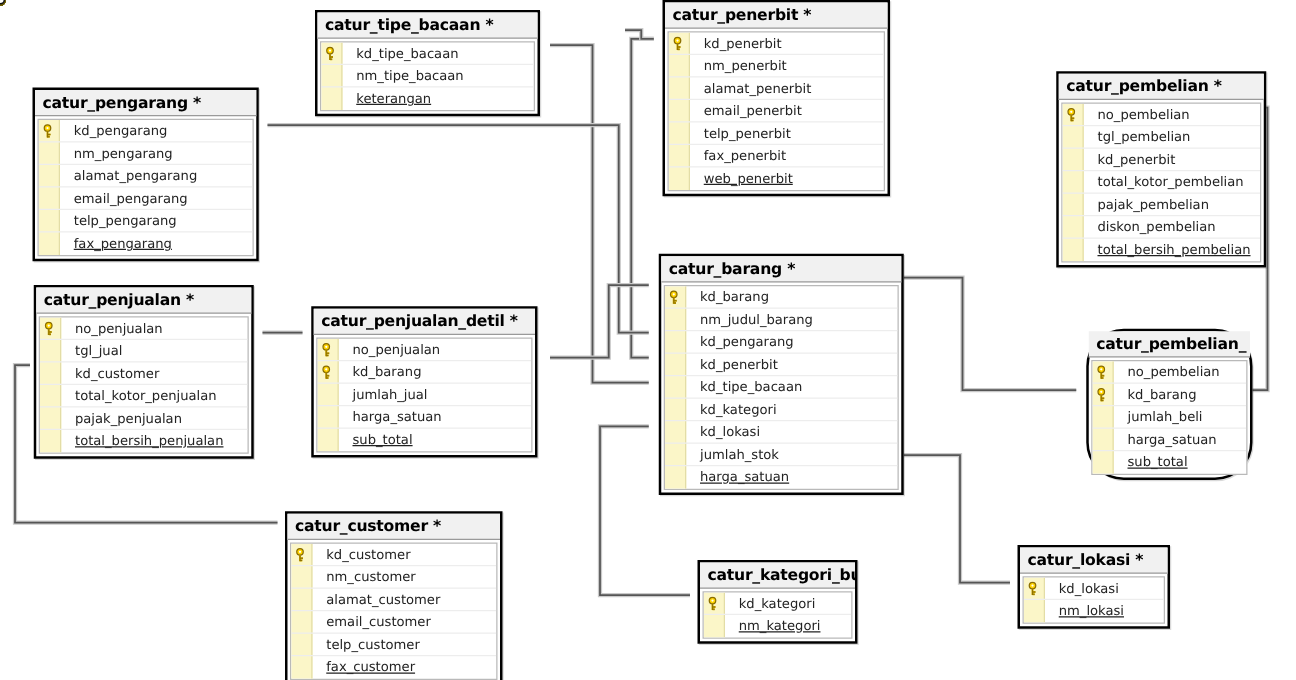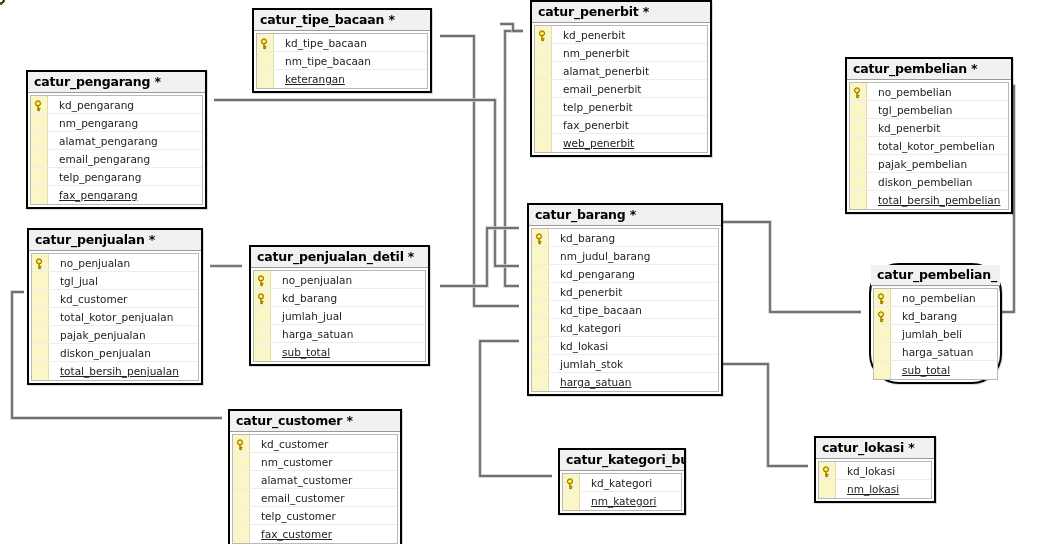--- a/index.html
+++ b/index.html
@@ -261,21 +261,20 @@
         <div class="attr"><span class="keyico"><svg viewBox="0 0 12 12" width="12" height="12">
               <circle cx="4" cy="3.4" r="2.6" fill="#ffd400" stroke="#8a6d00" stroke-width="1"></circle>
               <circle cx="4" cy="3.4" r="0.9" fill="#ffffff"></circle>
               <path d="M4 6 L4 11 M4 8.6 L6.4 8.6 M4 10.4 L5.8 10.4" stroke="#c8a400" stroke-width="1.6" fill="none"></path>
               <path d="M4 6 L4 11 M4 8.6 L6.4 8.6 M4 10.4 L5.8 10.4" stroke="#8a6d00" stroke-width="0.7" fill="none"></path>
             </svg></span><span>no_penjualan</span></div>
         <div class="attr"><span>tgl_jual</span></div>
         <div class="attr"><span>kd_customer</span></div>
         <div class="attr"><span>total_kotor_penjualan</span></div>
         <div class="attr"><span>pajak_penjualan</span></div>
-        <div class="attr"><span>diskon_penjualan</span></div>
         <div class="attr"><span>total_bersih_penjualan</span></div>
       </div>
     </div>
     <div class="entity" style="left: 249px; top: 245px; width: 181px;">
       <div class="ent-head">catur_penjualan_detil *</div>
       <div class="ent-body">
         <div class="attr"><span class="keyico"><svg viewBox="0 0 12 12" width="12" height="12">
               <circle cx="4" cy="3.4" r="2.6" fill="#ffd400" stroke="#8a6d00" stroke-width="1"></circle>
               <circle cx="4" cy="3.4" r="0.9" fill="#ffffff"></circle>
               <path d="M4 6 L4 11 M4 8.6 L6.4 8.6 M4 10.4 L5.8 10.4" stroke="#c8a400" stroke-width="1.6" fill="none"></path>

